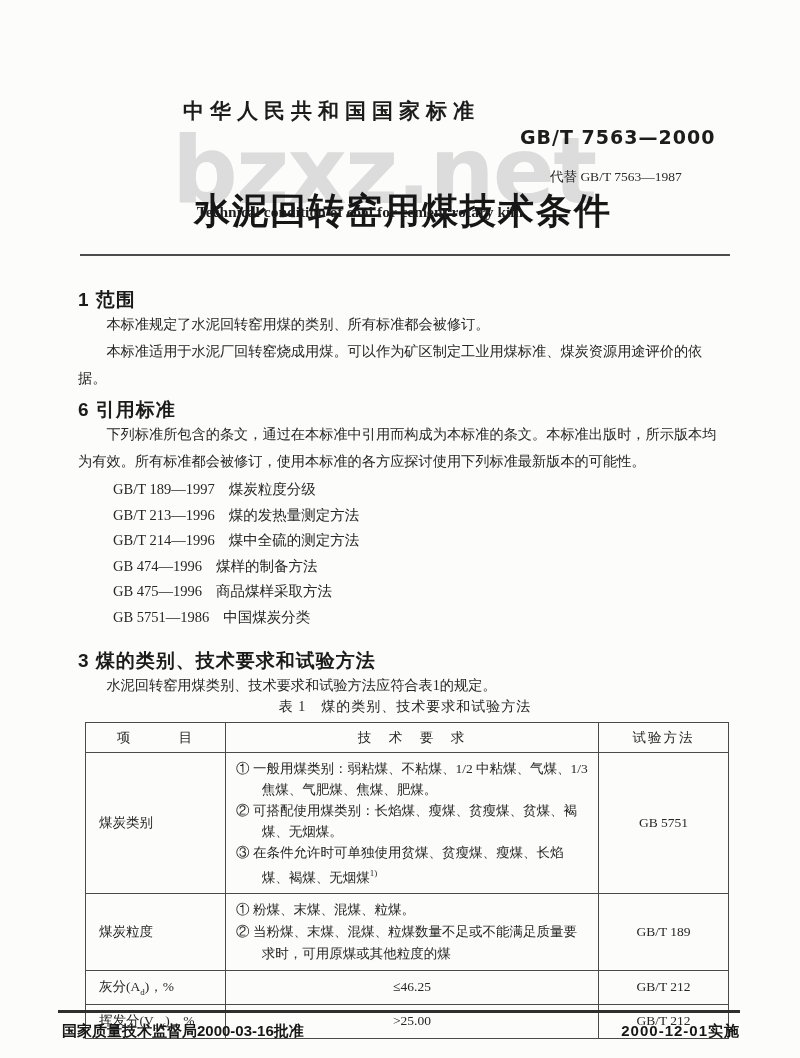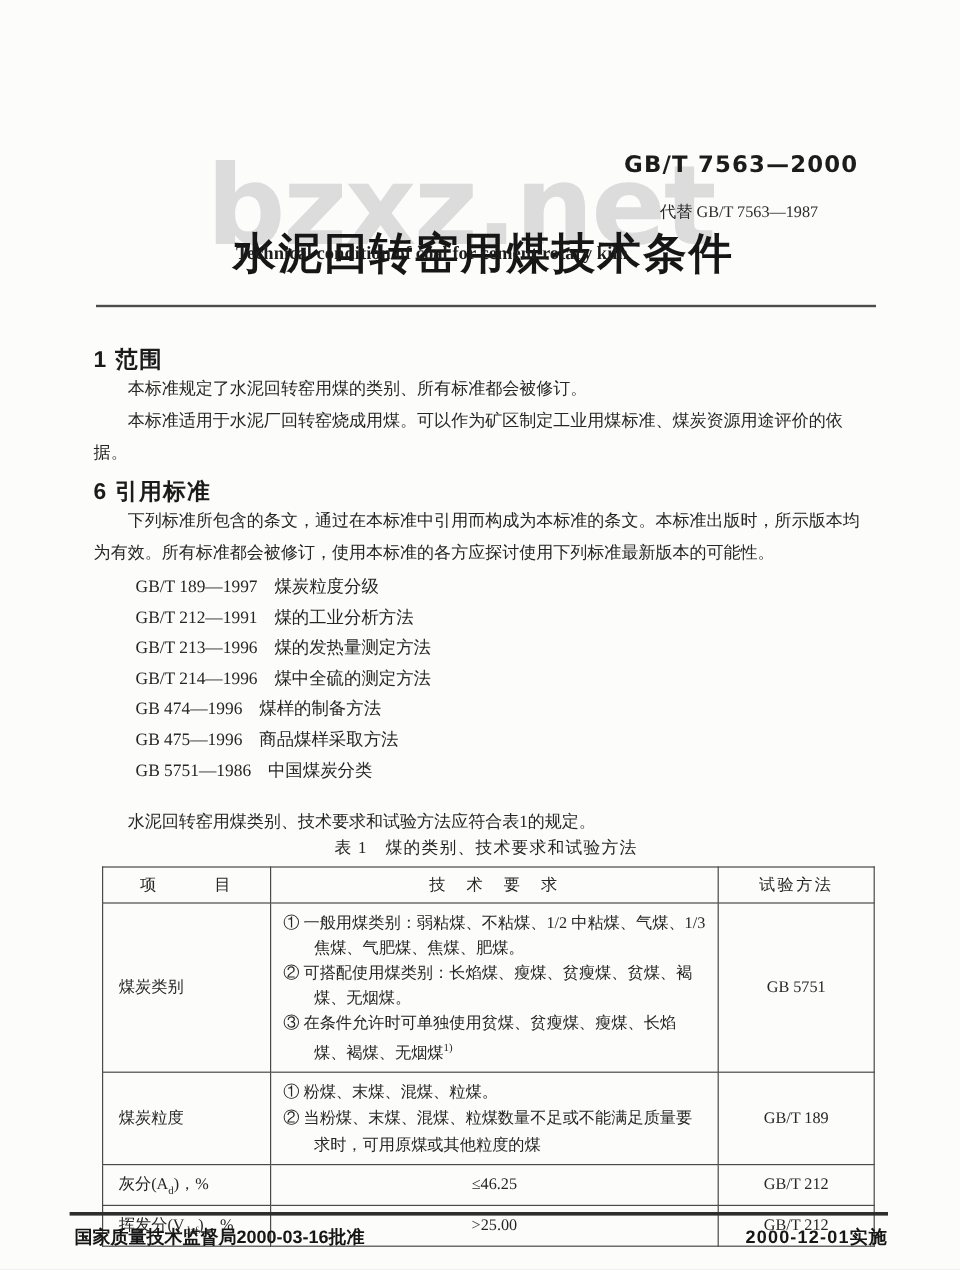--- a/index.html
+++ b/index.html
@@ -67,57 +67,56 @@
   #footer-left{left:62px;}
   #footer-right{left:514px;width:226px;text-align:right;letter-spacing:1px;}
 </style>
 </head>
 <body>
 
 <div id="page">
 
   <div id="watermark" class="abs">bzxz.net</div>
 
+  <div id="nat-std" class="abs z">中华人民共和国国家标准</div>
   <div id="std-code" class="abs z">GB/T 7563—2000</div>
   <div id="title-zh" class="abs z">水泥回转窑用煤技术条件</div>
   <div id="replaces" class="abs z">代替 GB/T 7563—1987</div>
   <div id="title-en" class="abs z">Technical condition of coal for cement rotary kiln</div>
   <div id="header-rule" class="abs z"></div>
 
   <div id="s1-h" class="abs z h2">1  范围</div>
   <div id="s1-p1" class="abs z body-p indent">本标准规定了水泥回转窑用煤的类别、所有标准都会被修订。</div>
   <div id="s1-p2" class="abs z body-p indent">本标准适用于水泥厂回转窑烧成用煤。可以作为矿区制定工业用煤标准、煤炭资源用途评价的依据。</div>
 
   <div id="s2-h" class="abs z h2">6  引用标准</div>
   <div id="s2-intro" class="abs z body-p indent">下列标准所包含的条文，通过在本标准中引用而构成为本标准的条文。本标准出版时，所示版本均为有效。所有标准都会被修订，使用本标准的各方应探讨使用下列标准最新版本的可能性。</div>
 
   <div id="ref-list" class="abs z">
     <div class="ref-item">
       <span class="code">GB/T 189—1997</span><span>煤炭粒度分级</span>
     </div>
     <div class="ref-item">
-      <span class="code">GB/T 212—1991</span><span>煤的工业分析方法</span>
-    </div>
-    <div class="ref-item">
       <span class="code">GB/T 213—1996</span><span>煤的发热量测定方法</span>
     </div>
     <div class="ref-item">
       <span class="code">GB/T 214—1996</span><span>煤中全硫的测定方法</span>
     </div>
     <div class="ref-item">
       <span class="code">GB 474—1996</span><span>煤样的制备方法</span>
     </div>
     <div class="ref-item">
       <span class="code">GB 475—1996</span><span>商品煤样采取方法</span>
     </div>
     <div class="ref-item">
       <span class="code">GB 5751—1986</span><span>中国煤炭分类</span>
     </div>
   </div>
 
+  <div id="s3-h" class="abs z h2">3  煤的类别、技术要求和试验方法</div>
   <div id="s3-intro" class="abs z body-p indent">水泥回转窑用煤类别、技术要求和试验方法应符合表1的规定。</div>
   <div id="tbl-caption" class="abs z">表 1　煤的类别、技术要求和试验方法</div>
 
   <div id="tbl-wrap" class="abs z">
     <table>
       <colgroup>
           <col class="c1">
           <col class="c2">
           <col class="c3">
         </colgroup>

